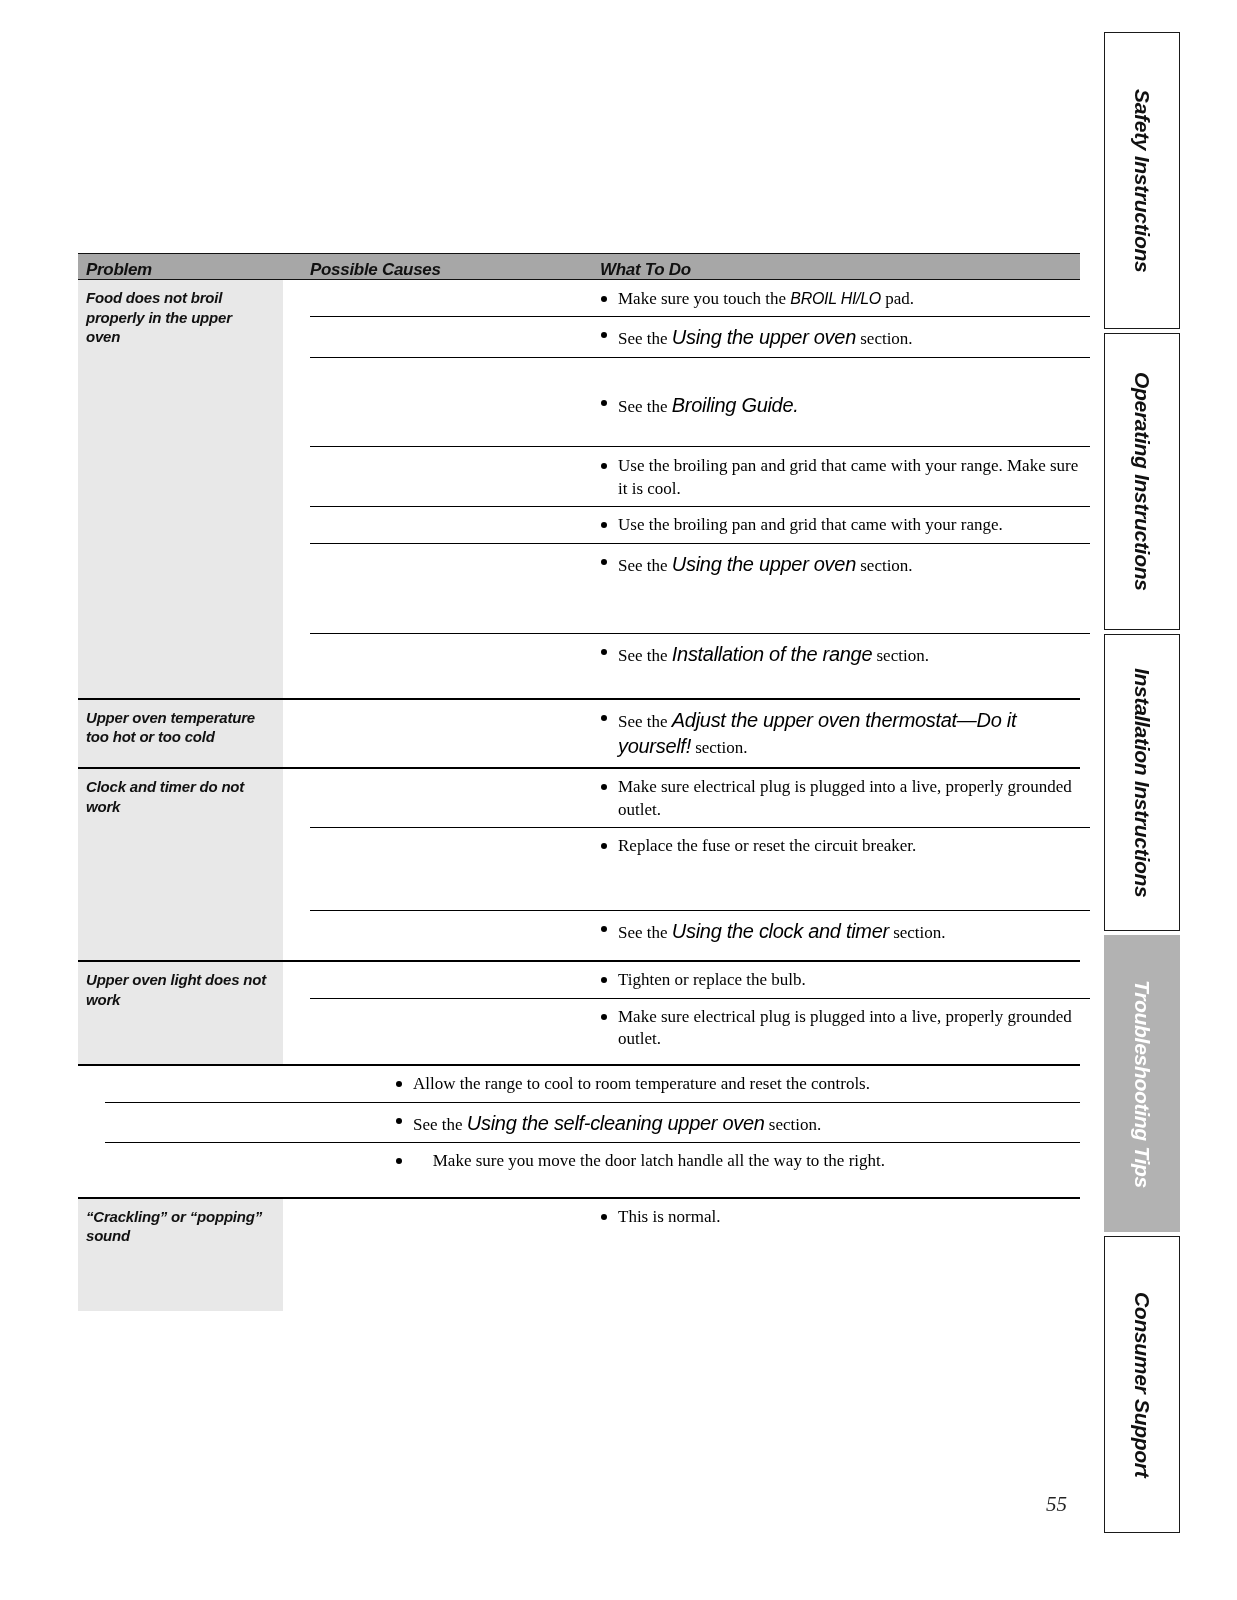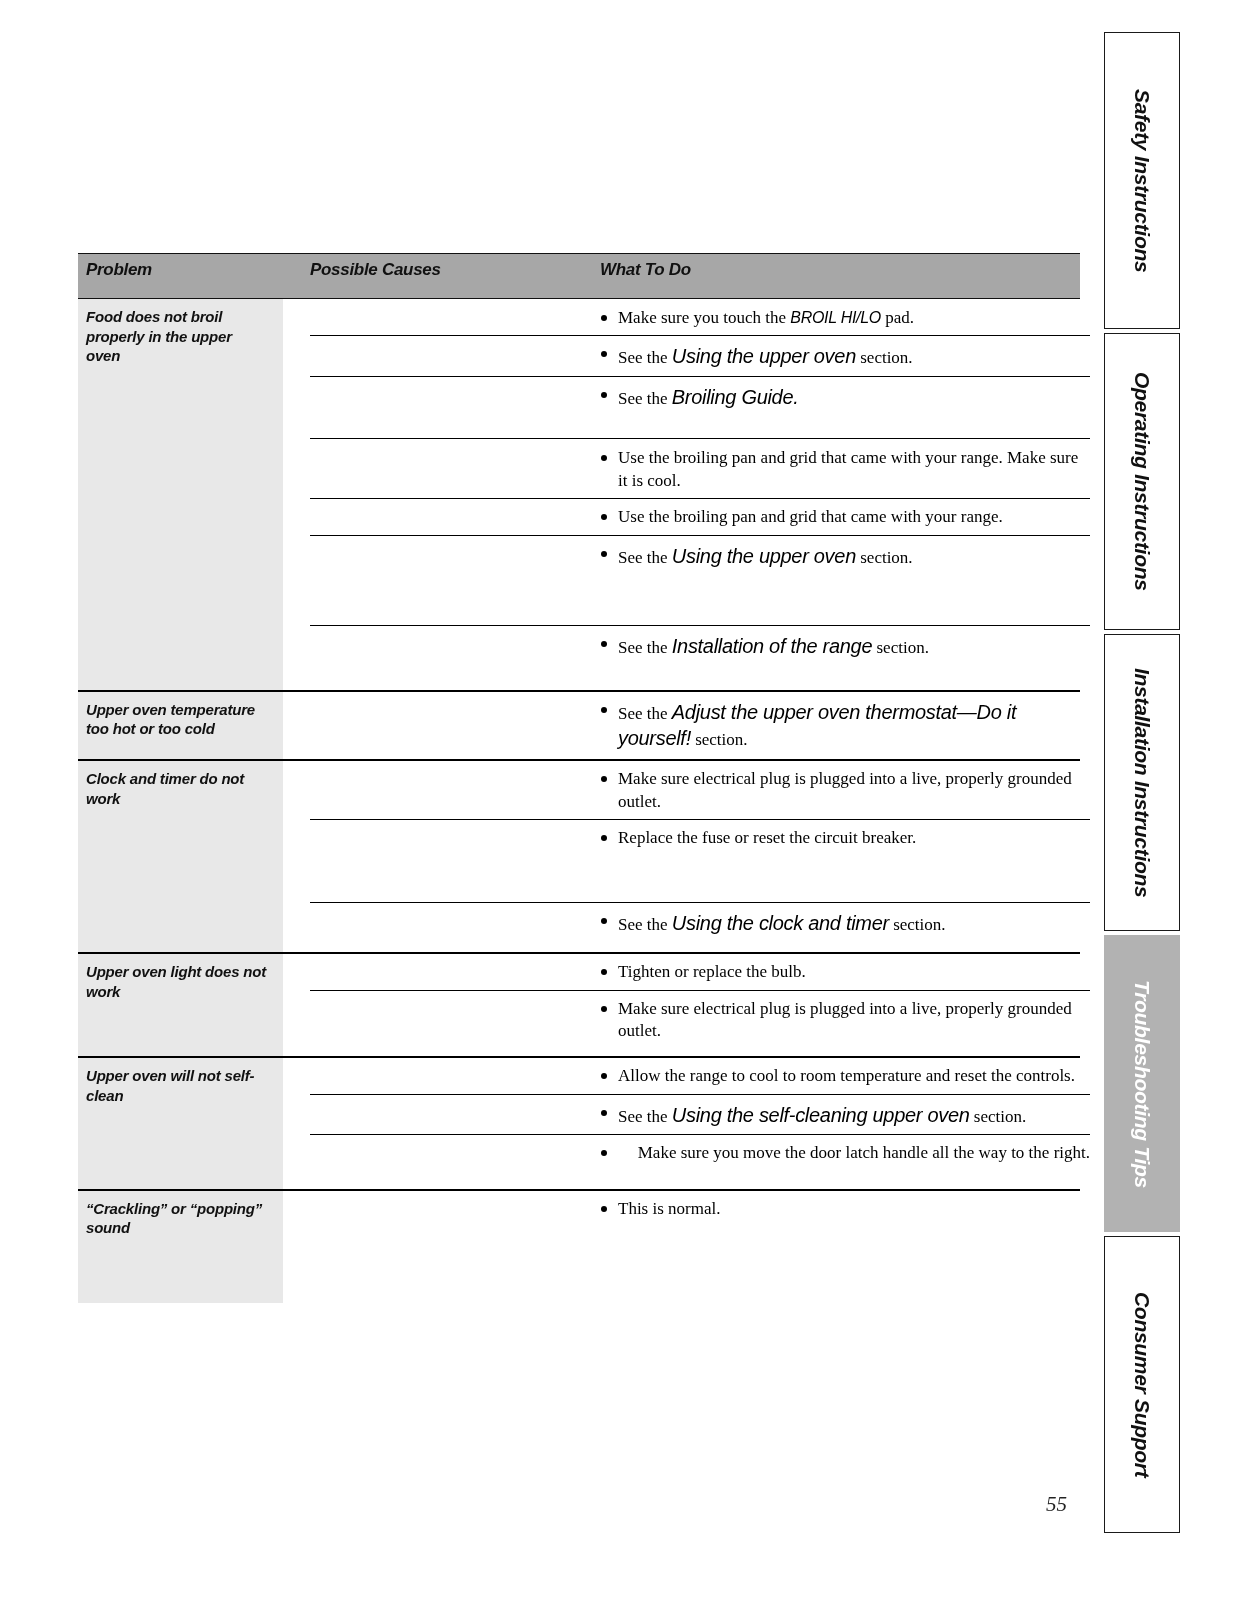--- a/index.html
+++ b/index.html
@@ -7,21 +7,21 @@
     position:relative;
     width:1237px;height:1600px;
     background:#ffffff;
     font-family:"Liberation Sans",sans-serif;
     overflow:hidden;
   }
 
   
   .ttable{position:absolute;left:78px;top:253px;width:1002px;}
   .thead{
-    position:relative;height:46px;background:#a7a7a7;
+    position:relative;height:27px;background:#a7a7a7;
     border-top:1px solid #111;border-bottom:1px solid #111;
     box-sizing:border-box;
   }
   .th{
     position:absolute;top:6px;
     font-style:italic;font-weight:bold;font-size:17px;
     letter-spacing:-0.3px;color:#111;
     font-family:"Liberation Sans",sans-serif;
   }
   .th-problem{left:8px;}
@@ -49,21 +49,21 @@
   .todo-text::before{
     content:"";position:absolute;left:-17px;top:8px;
     width:6px;height:6px;border-radius:50%;background:#000;
   }
   .p-serif{font-family:"Liberation Serif",serif;}
   .p-italic-sans{font-family:"Liberation Sans",sans-serif;font-style:italic;font-size:20px;letter-spacing:-0.3px;}
   .p-bold-sans{font-family:"Liberation Sans",sans-serif;font-style:italic;font-weight:normal;font-size:16px;letter-spacing:-0.3px;}
 
   
   #rows .trow:nth-child(1) .titem:nth-child(1){padding-top:8px;}
-  #rows .trow:nth-child(1) .titem:nth-child(3){padding-bottom:28px;}
+  #rows .trow:nth-child(1) .titem:nth-child(3){padding-bottom:28px;margin-top:27px;}
   #rows .trow:nth-child(1) .titem:nth-child(4){padding-top:8px;}
   #rows .trow:nth-child(1) .titem:nth-child(6){padding-bottom:56px;}
   #rows .trow:nth-child(1) .titem:nth-child(7){padding-bottom:30px;}
   #rows .trow:nth-child(2) .titem:nth-child(1){padding-bottom:8px;}
   #rows .trow:nth-child(3) .titem:nth-child(2){padding-bottom:52px;}
   #rows .trow:nth-child(3) .titem:nth-child(3){padding-bottom:16px;}
   #rows .trow:nth-child(4) .titem:nth-child(2){padding-bottom:14px;}
   #rows .trow:nth-child(5) .titem:nth-child(3){padding-bottom:24px;text-align:right;}
   #rows .trow:nth-child(6){min-height:112px;}
 
@@ -156,21 +156,20 @@
           <div class="row-content">
             <div class="titem">
               <div class="todo-text"><span class="p-serif">Tighten or replace the bulb.</span></div>
             </div>
             <div class="titem">
               <div class="todo-text"><span class="p-serif">Make sure electrical plug is plugged into a live, properly grounded outlet.</span></div>
             </div>
           </div>
         </div>
         <div class="trow">
-          <div class="problem-cell">Upper oven will not self-clean</div>
           <div class="row-content">
             <div class="titem">
               <div class="todo-text"><span class="p-serif">Allow the range to cool to room temperature and reset the controls.</span></div>
             </div>
             <div class="titem">
               <div class="todo-text"><span class="p-serif">See the </span><span class="p-italic-sans">Using the self-cleaning upper oven</span><span class="p-serif"> section.</span></div>
             </div>
             <div class="titem">
               <div class="todo-text"><span class="p-serif">Make sure you move the door latch handle all the way to the right.</span></div>
             </div>

